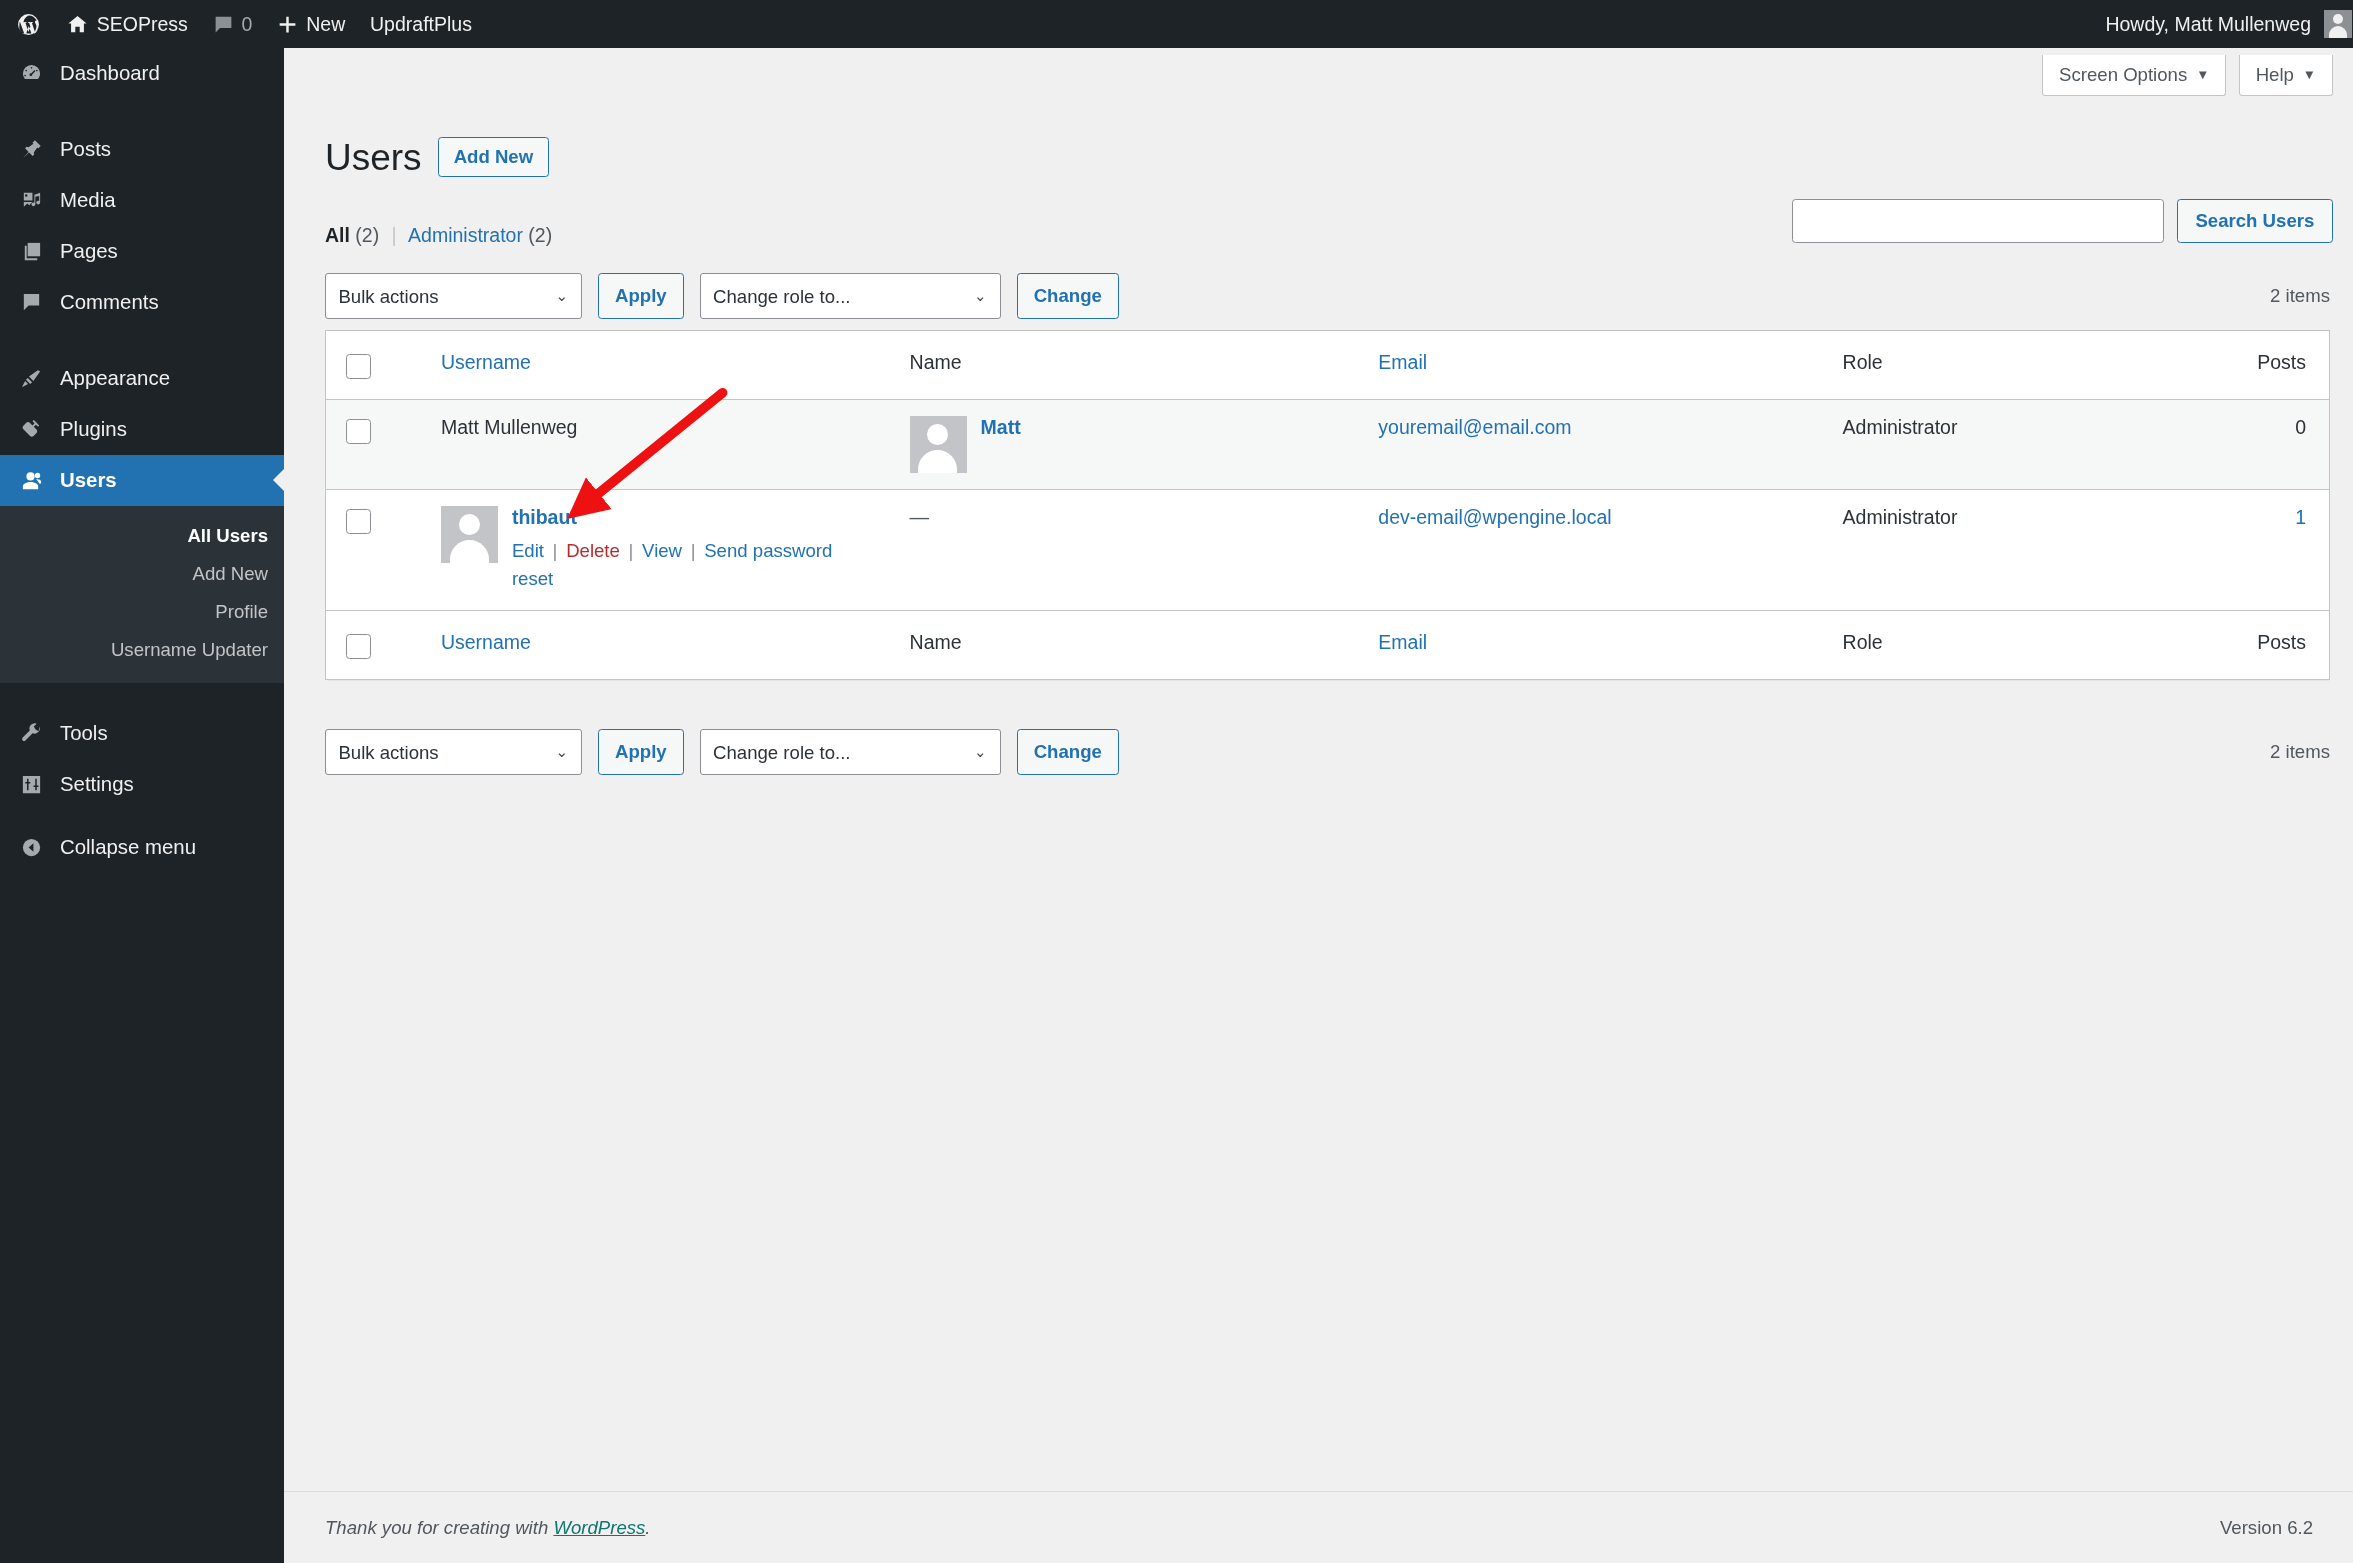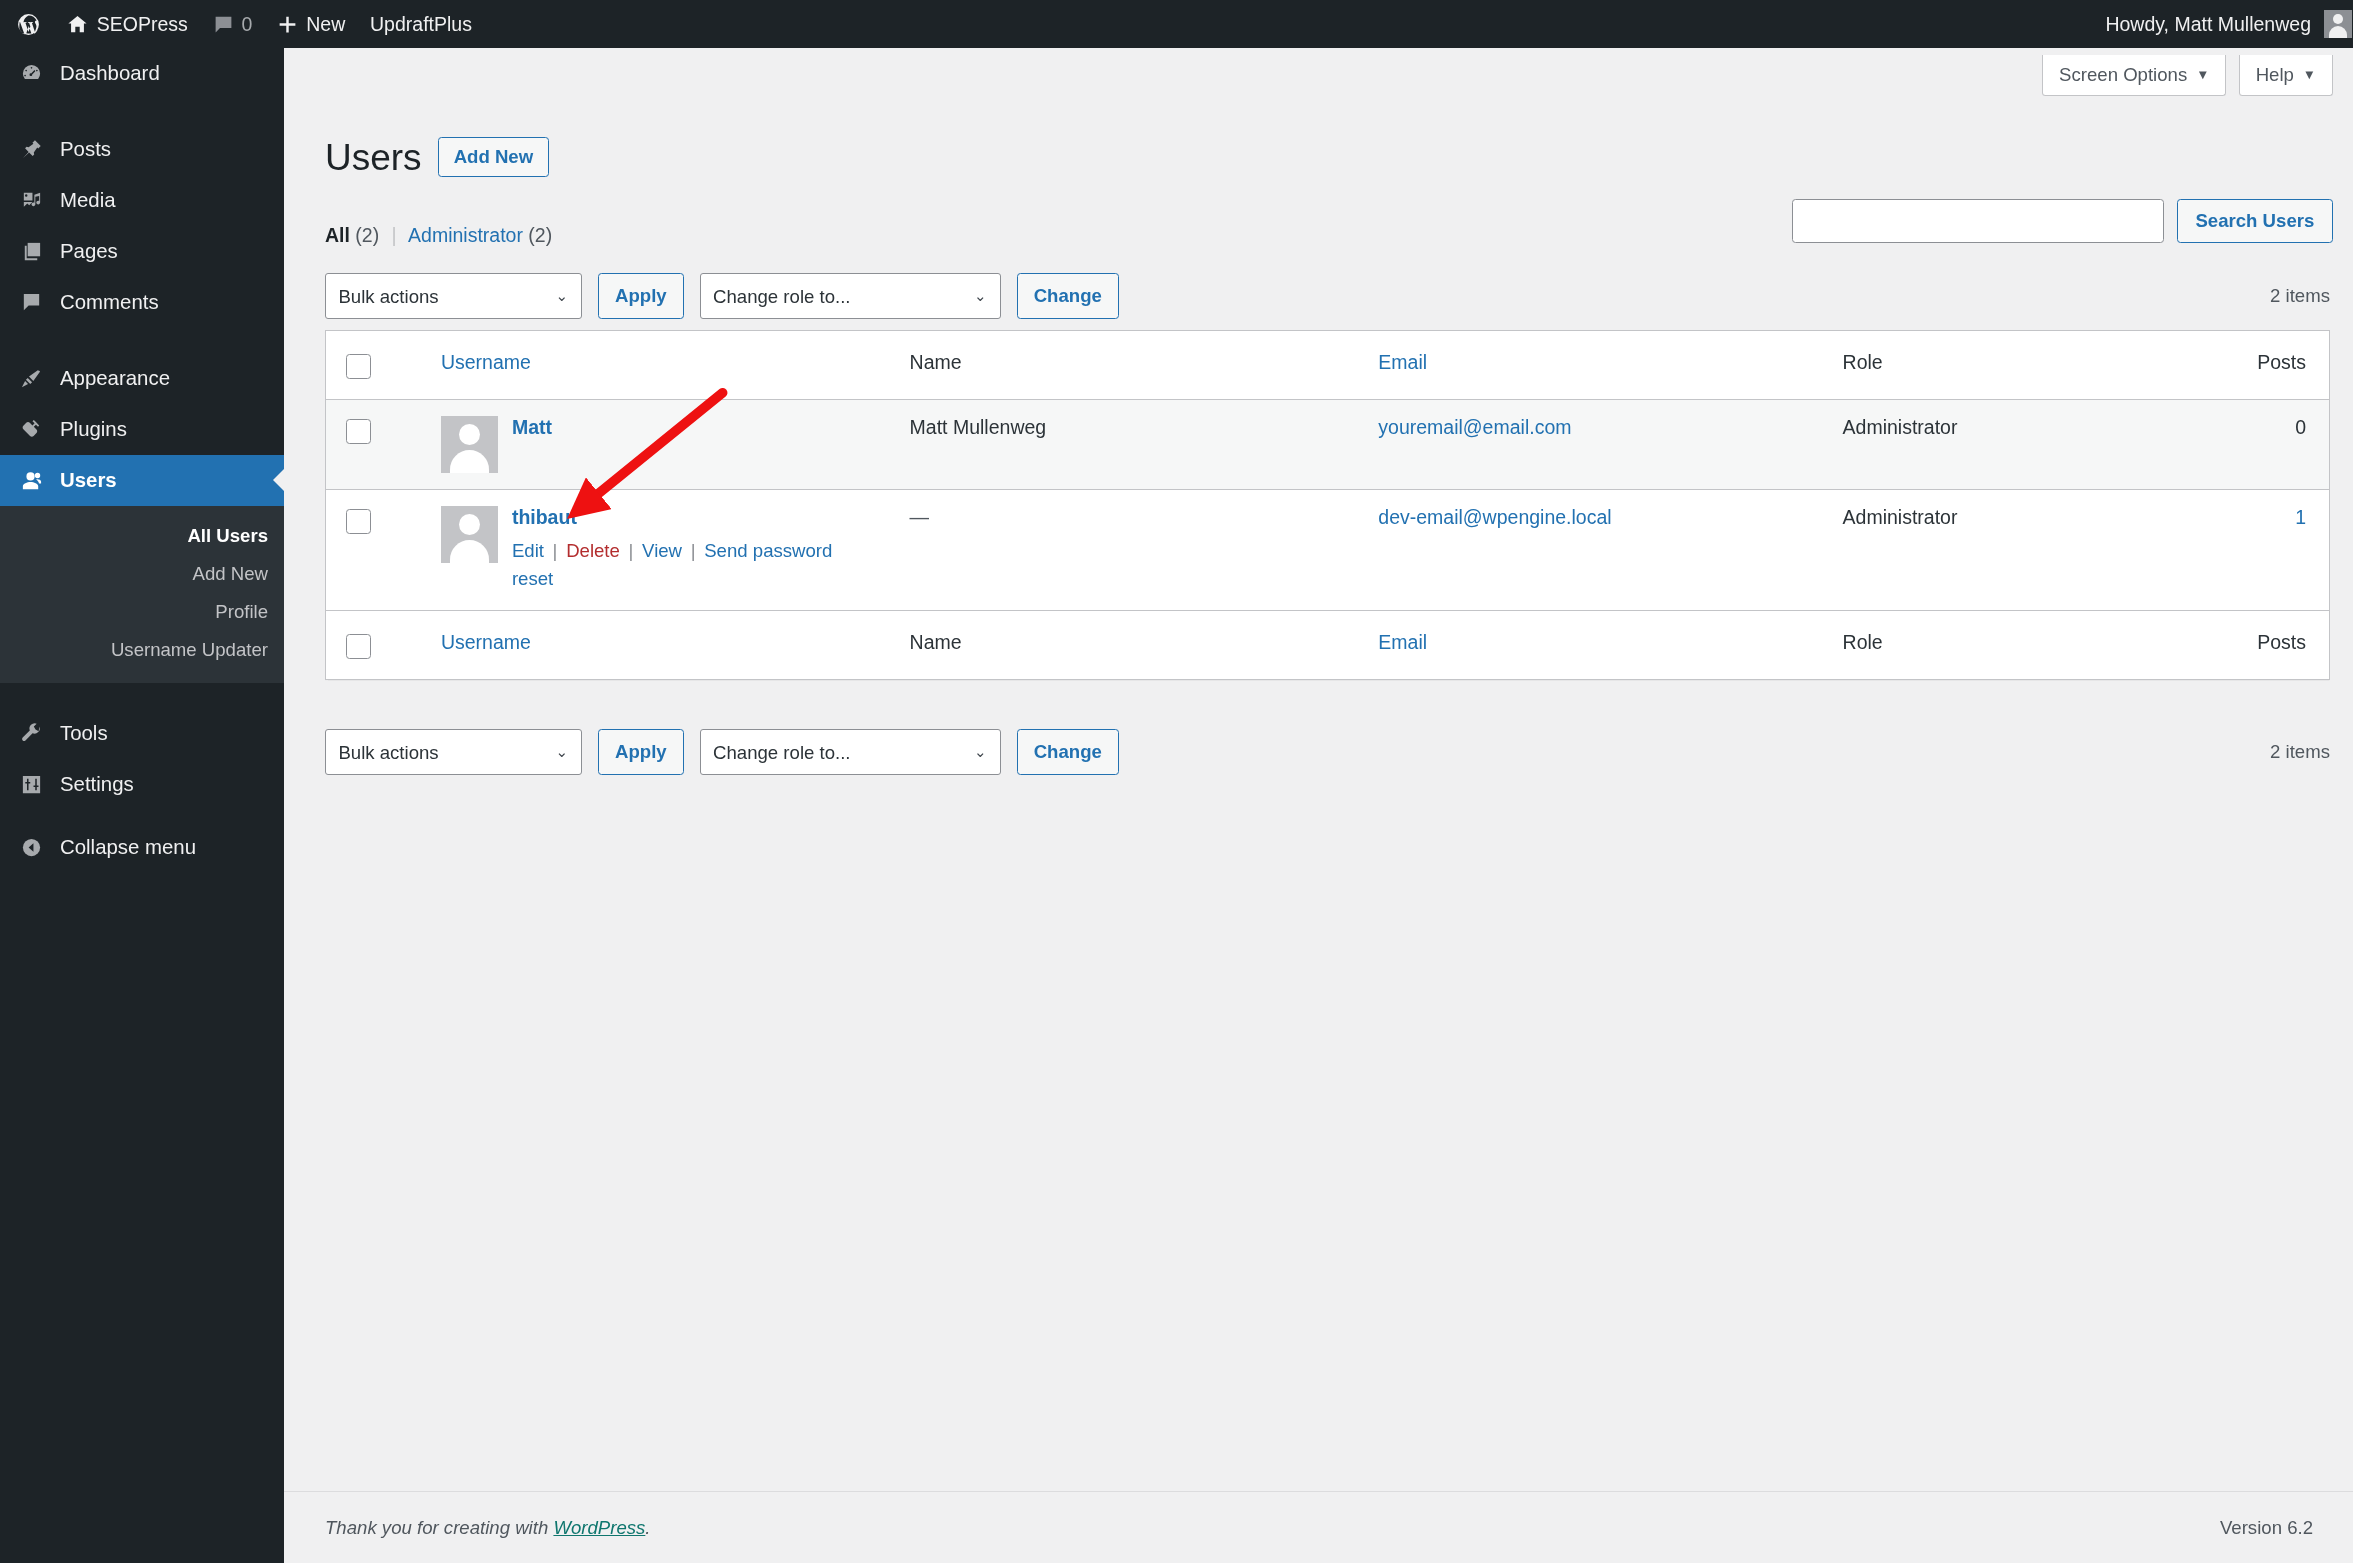--- a/index.html
+++ b/index.html
@@ -480,32 +480,32 @@
       </div>
       <div class="cell c-posts">
         <span class="col-plain">Posts</span>
       </div>
     </div>
 
     <div class="trow alt">
       <div class="cell c-cb">
         <span class="wp-checkbox"></span>
       </div>
+      <div class="cell c-name">Matt Mullenweg</div>
       <div class="cell c-user">
         <div class="userrow-inner">
           <span class="avatar">
             <span class="head"></span>
             <span class="body"></span>
           </span>
           <div>
             <a class="uname">Matt</a>
           </div>
         </div>
       </div>
-      <div class="cell c-name">Matt Mullenweg</div>
       <div class="cell c-email">
         <a class="email-link">youremail@email.com</a>
       </div>
       <div class="cell c-role">Administrator</div>
       <div class="cell c-posts">0</div>
     </div>
 
     <div class="trow">
       <div class="cell c-cb">
         <span class="wp-checkbox"></span>

